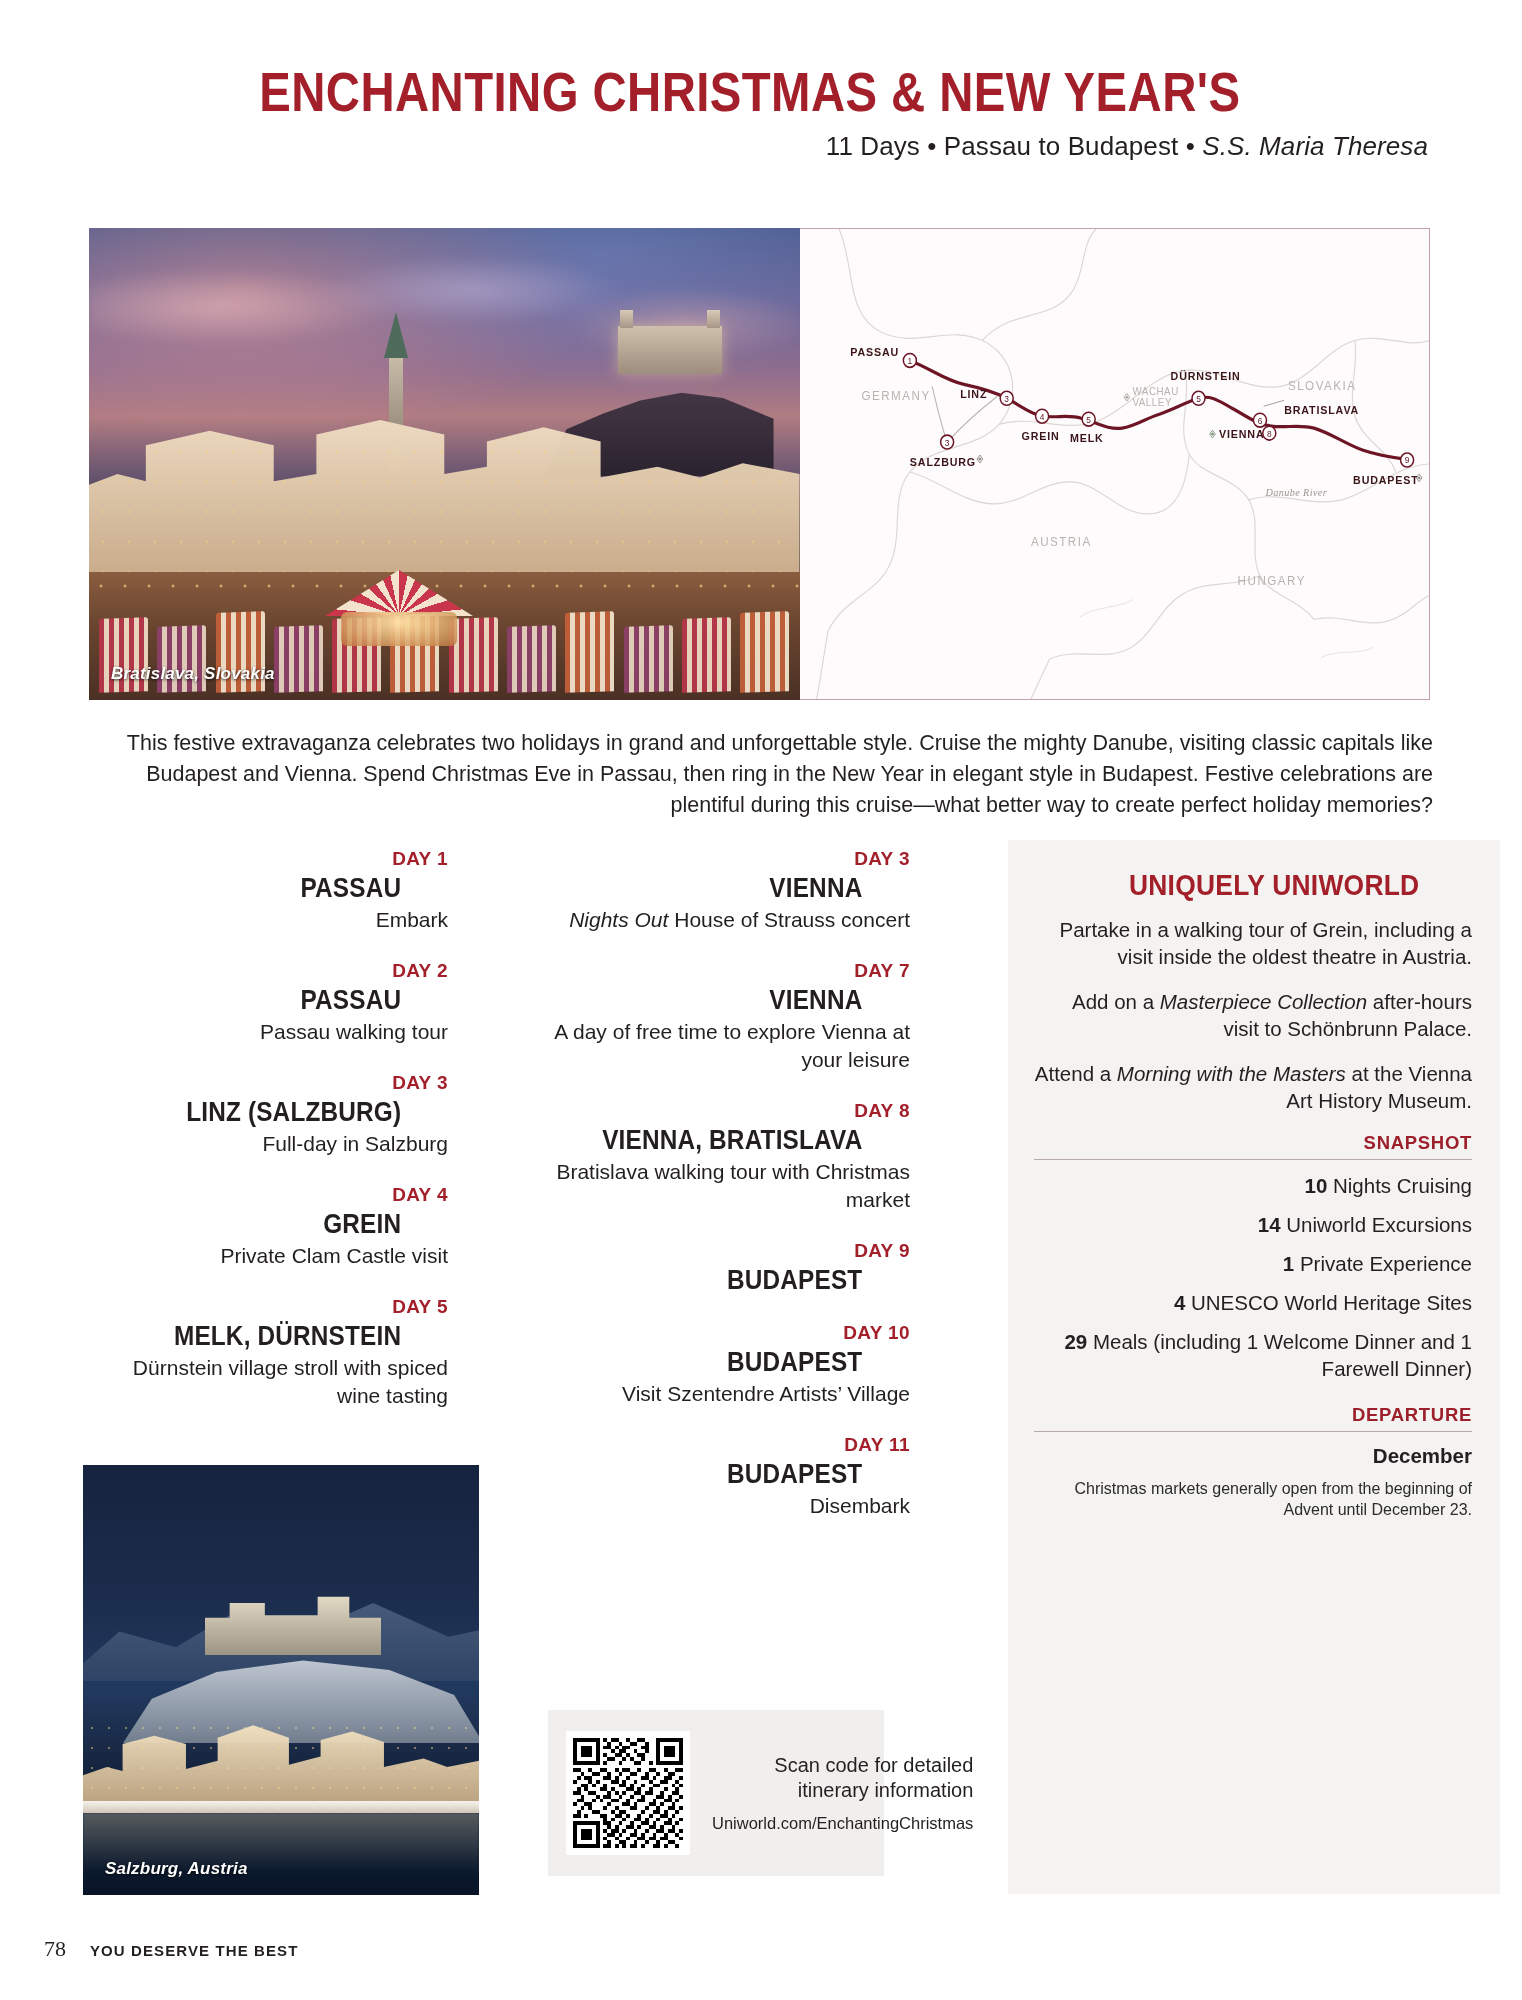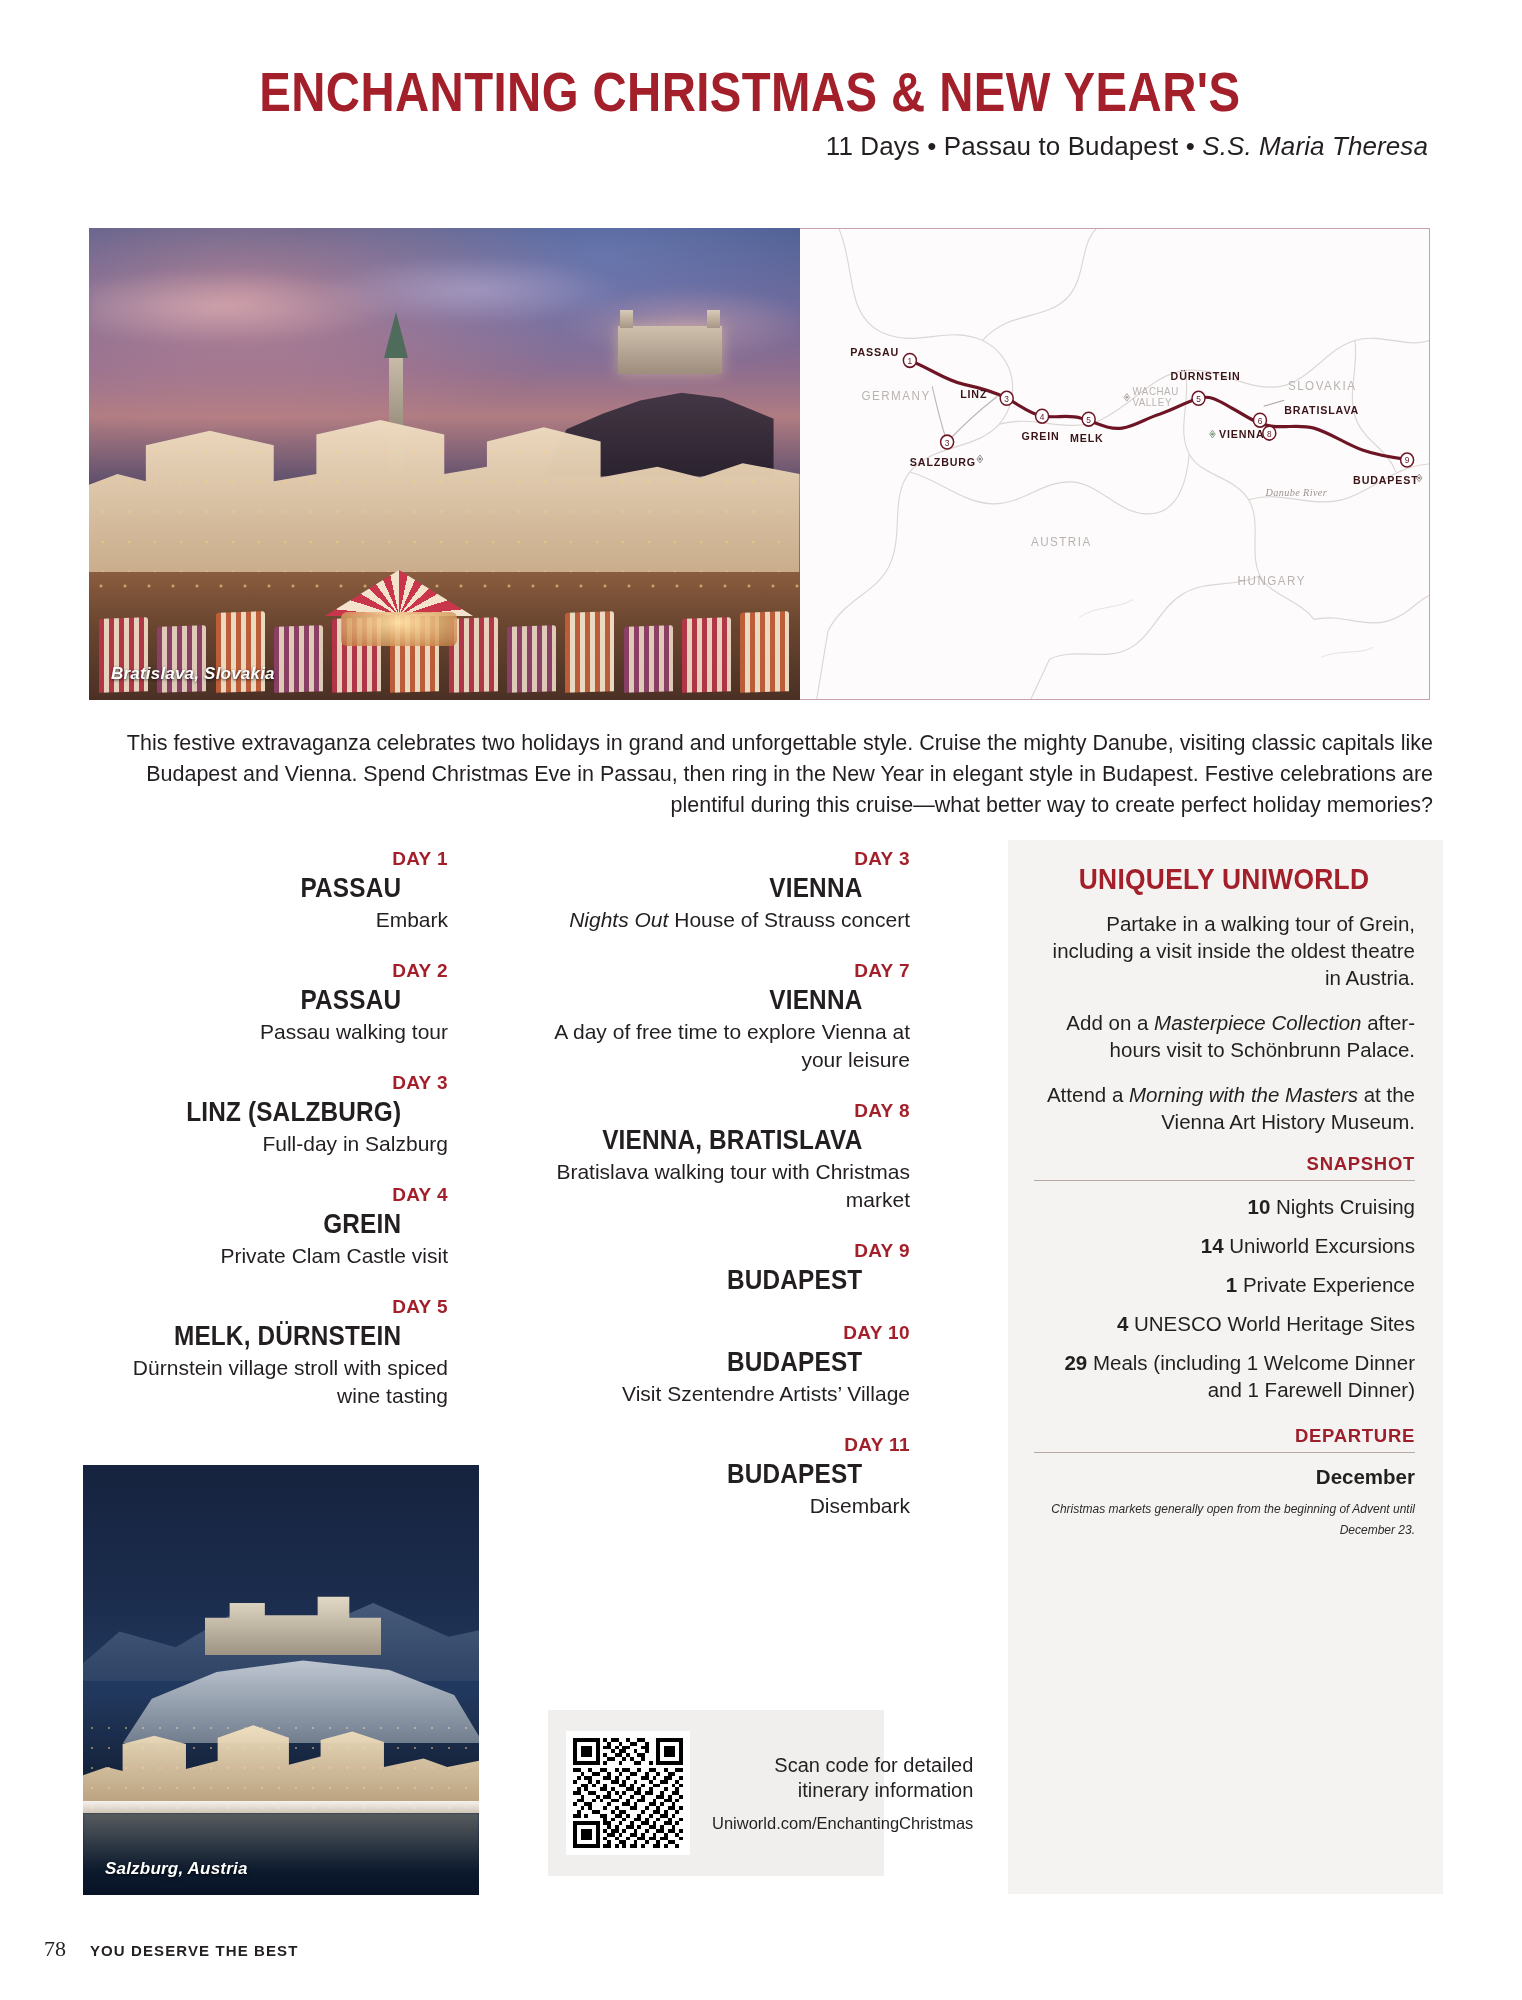--- a/index.html
+++ b/index.html
@@ -215,23 +215,23 @@
     transform-origin: left center;
     white-space: nowrap;
   }
   .day-desc { font-size: 21px; line-height: 28px; color: #231f20; margin-top: 2px; }
   .day-desc em { font-style: italic; }
 
   
   .sidebar {
     position: absolute;
     left: 1008px; top: 840px;
-    width: 435px; height: 1054px;
+    width: 492px; height: 1054px;
     background: #f4f3f1;
-    padding: 22px 28px 0 26px;
+    padding: 28px 28px 0 26px;
   }
   .sidebar-title {
     font-family: "Liberation Sans Narrow", "Liberation Sans", sans-serif;
     font-weight: bold;
     font-size: 30px; line-height: 34px;
     color: #a31f2a;
     letter-spacing: 0.3px;
     transform: scaleX(0.88);
     transform-origin: left center;
     margin-bottom: 14px;
@@ -244,21 +244,21 @@
     font-size: 18.5px; font-weight: bold; color: #9d1f2b;
     letter-spacing: 0.7px;
     padding-bottom: 5px;
     border-bottom: 1.5px solid #b7a9a4;
     margin-bottom: 12px;
   }
   .snap-item { font-size: 20.5px; line-height: 27px; margin-bottom: 12px; }
   .snap-item b { font-weight: bold; }
 
   .dep-month { font-size: 20.5px; font-weight: bold; margin-bottom: 10px; }
-  .dep-note { font-size: 12px; line-height: 21px; font-style: italic; color: #2b2b2b; }
+  .dep-note { font-size: 16px; line-height: 21px; color: #2b2b2b; }
 
   
   .salzburg-photo {
     position: absolute;
     left: 83px; top: 1465px;
     width: 396px; height: 430px;
     overflow: hidden;
     background: #0c1630;
   }
   .sz-sky {

